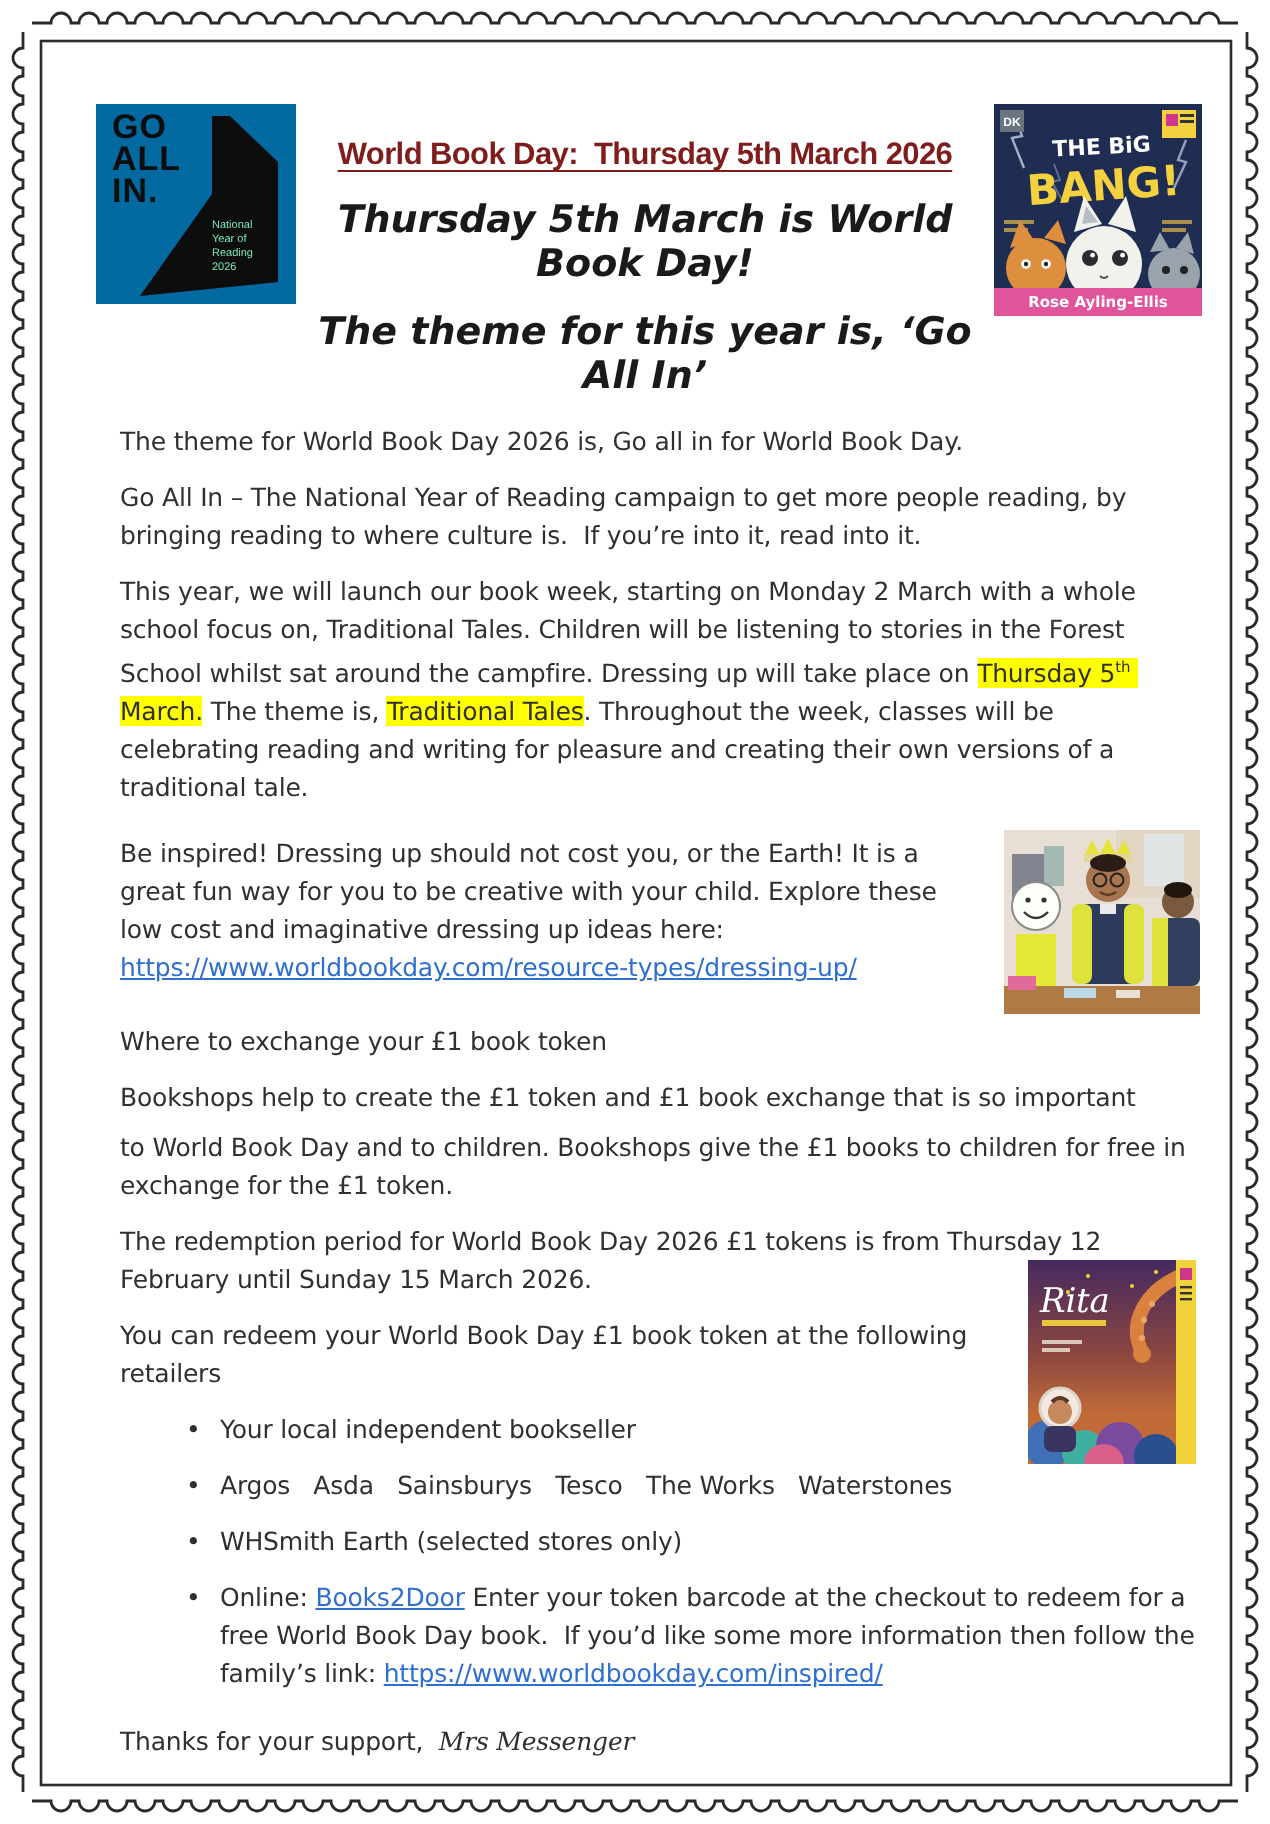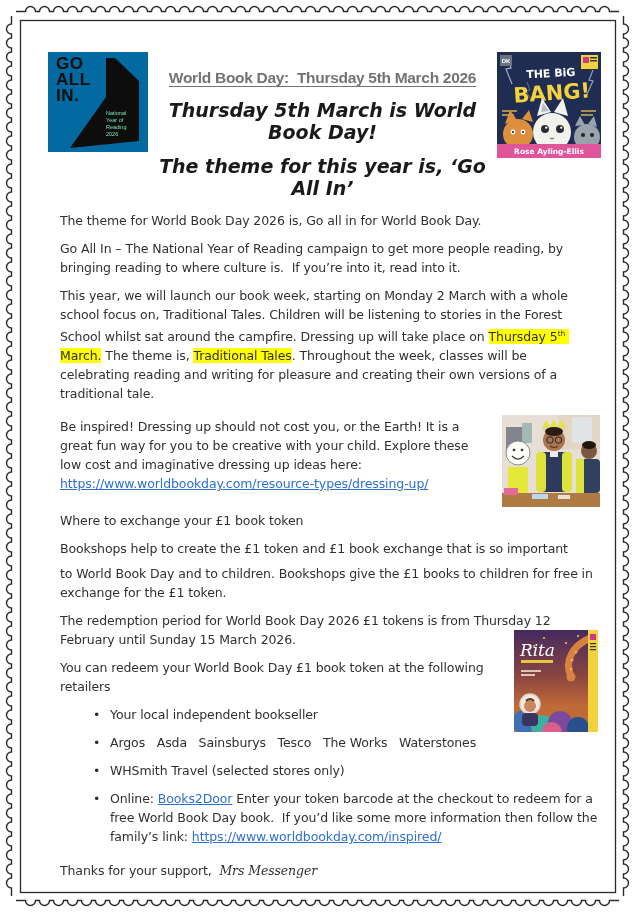--- a/index.html
+++ b/index.html
@@ -12,21 +12,21 @@
   .logo{position:relative;width:100px;height:100px;background:#0369a1;flex:0 0 auto;}
   .logo svg{position:absolute;left:0;top:0;}
   .logo-txt{position:absolute;left:8px;top:4px;font-family:"Liberation Sans",sans-serif;
             font-weight:900;font-size:17px;line-height:16px;letter-spacing:.5px;color:#0d0d0d;white-space:pre-line;}
   .logo-sub{position:absolute;left:58px;top:58px;font-size:5.5px;line-height:7px;color:#7de9b5;white-space:pre-line;
             font-family:"Liberation Sans",sans-serif;}
   .head-center{flex:1;text-align:center;padding:4px 6px 0 6px;}
   .h-school{font-family:"Liberation Sans",sans-serif;font-weight:bold;font-size:15.5px;letter-spacing:-.3px;
             color:#000;text-decoration:underline;text-underline-offset:3px;margin:2px 0 0 0;}
   .h-event{font-family:"Liberation Sans",sans-serif;font-weight:bold;font-size:15.5px;letter-spacing:-.3px;
-           color:#737373;text-decoration:underline;text-underline-offset:3px;margin:13px 0 0 0;white-space:pre-wrap;}
+           color:#7f1d1d;text-decoration:underline;text-underline-offset:3px;margin:13px 0 0 0;white-space:pre-wrap;}
   .h-script{font-style:italic;font-weight:600;font-size:19px;color:#1a1a1a;margin:12px 0 0 0;}
 
   .cover{position:relative;width:104px;height:106px;flex:0 0 auto;}
 
   
   main{margin:12px 38px 0 60px;width:540px;font-size:12.5px;line-height:19px;letter-spacing:-.1px;}
   main p{margin:0 0 9px 0;}
   .t{white-space:pre-wrap;}
   .hl{background:#ffff00;}
   sup{font-size:60%;vertical-align:super;}
@@ -214,19 +214,19 @@
         <rect x="76" y="16" width="6" height="1.2" fill="#333"></rect>
         <rect x="76" y="19" width="6" height="1.2" fill="#333"></rect>
       </svg>
     </div>
 
     <p><span class="t">You can redeem your World Book Day £1 book token at the following retailers</span></p>
 
     <ul class="blist">
       <li><span class="bdot">•</span><span class="t">Your local independent bookseller</span></li>
       <li><span class="bdot">•</span><span class="t">Argos   Asda   Sainsburys   Tesco   The Works   Waterstones</span></li>
-      <li><span class="bdot">•</span><span class="t">WHSmith Travel (selected stores only)</span></li>
+      <li><span class="bdot">•</span><span class="t">WHSmith Earth (selected stores only)</span></li>
       <li><span class="bdot">•</span><span class="t">Online: </span><a class="link t">Books2Door</a><span class="t"> Enter your token barcode at the checkout to redeem for a free World Book Day book.  If you’d like some more information then follow the family’s link: </span><a class="link t">https://www.worldbookday.com/inspired/</a></li>
     </ul>
 
     <p class="closing"><span class="t">Thanks for your support,  </span><span class="sig">Mrs Messenger</span></p>
   </main>
 </div>
 
 </body></html>

